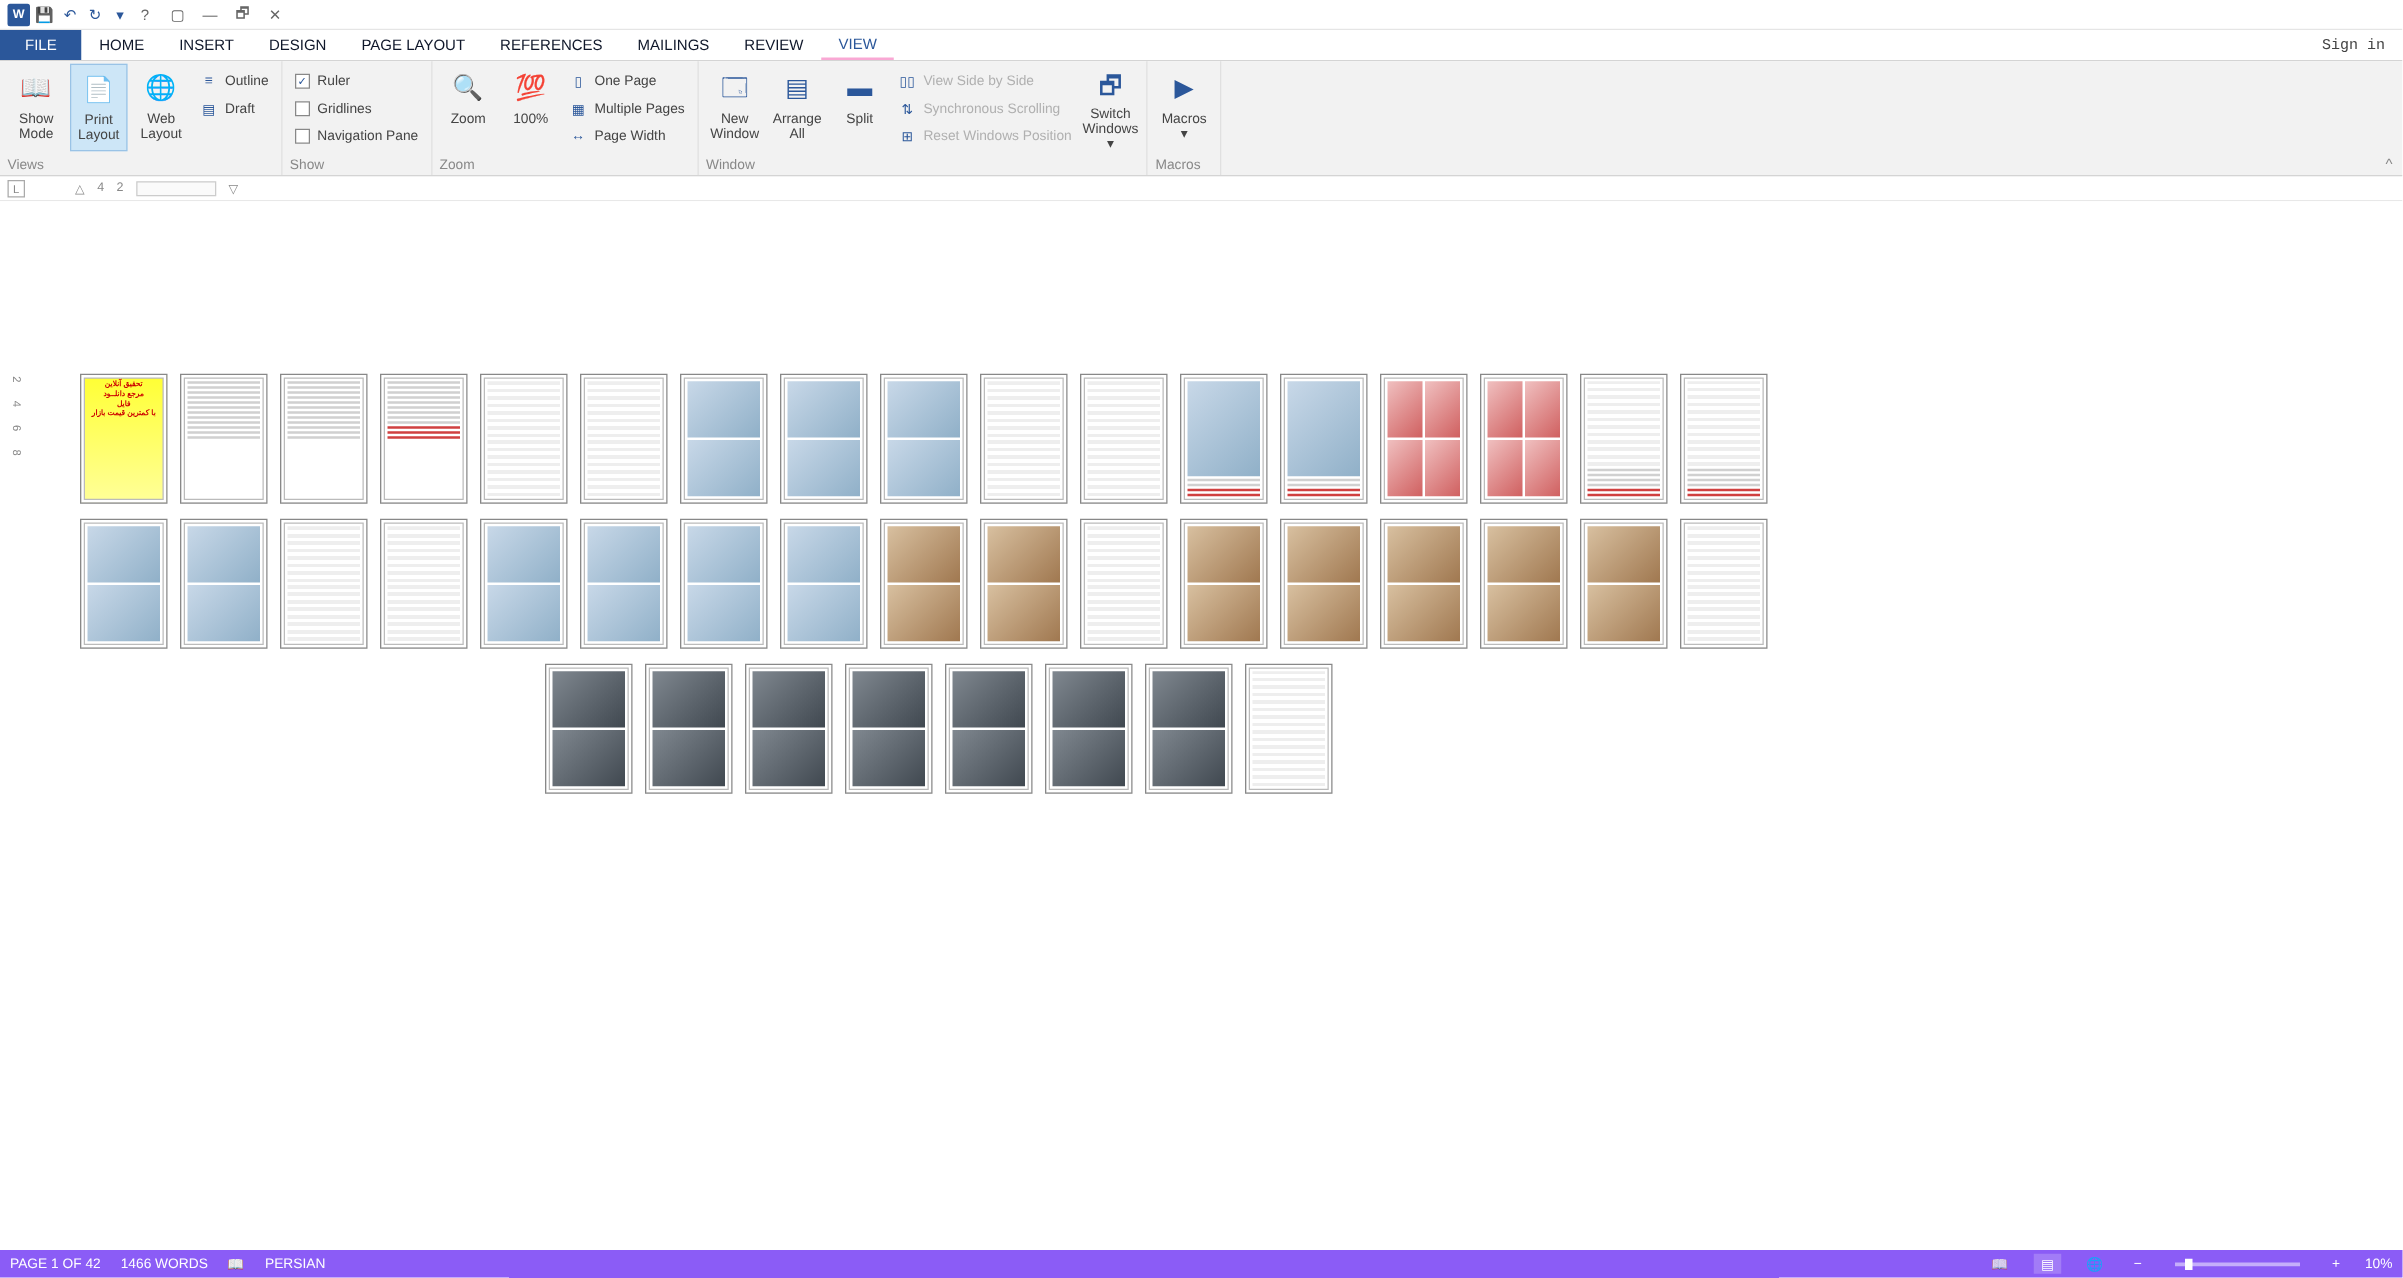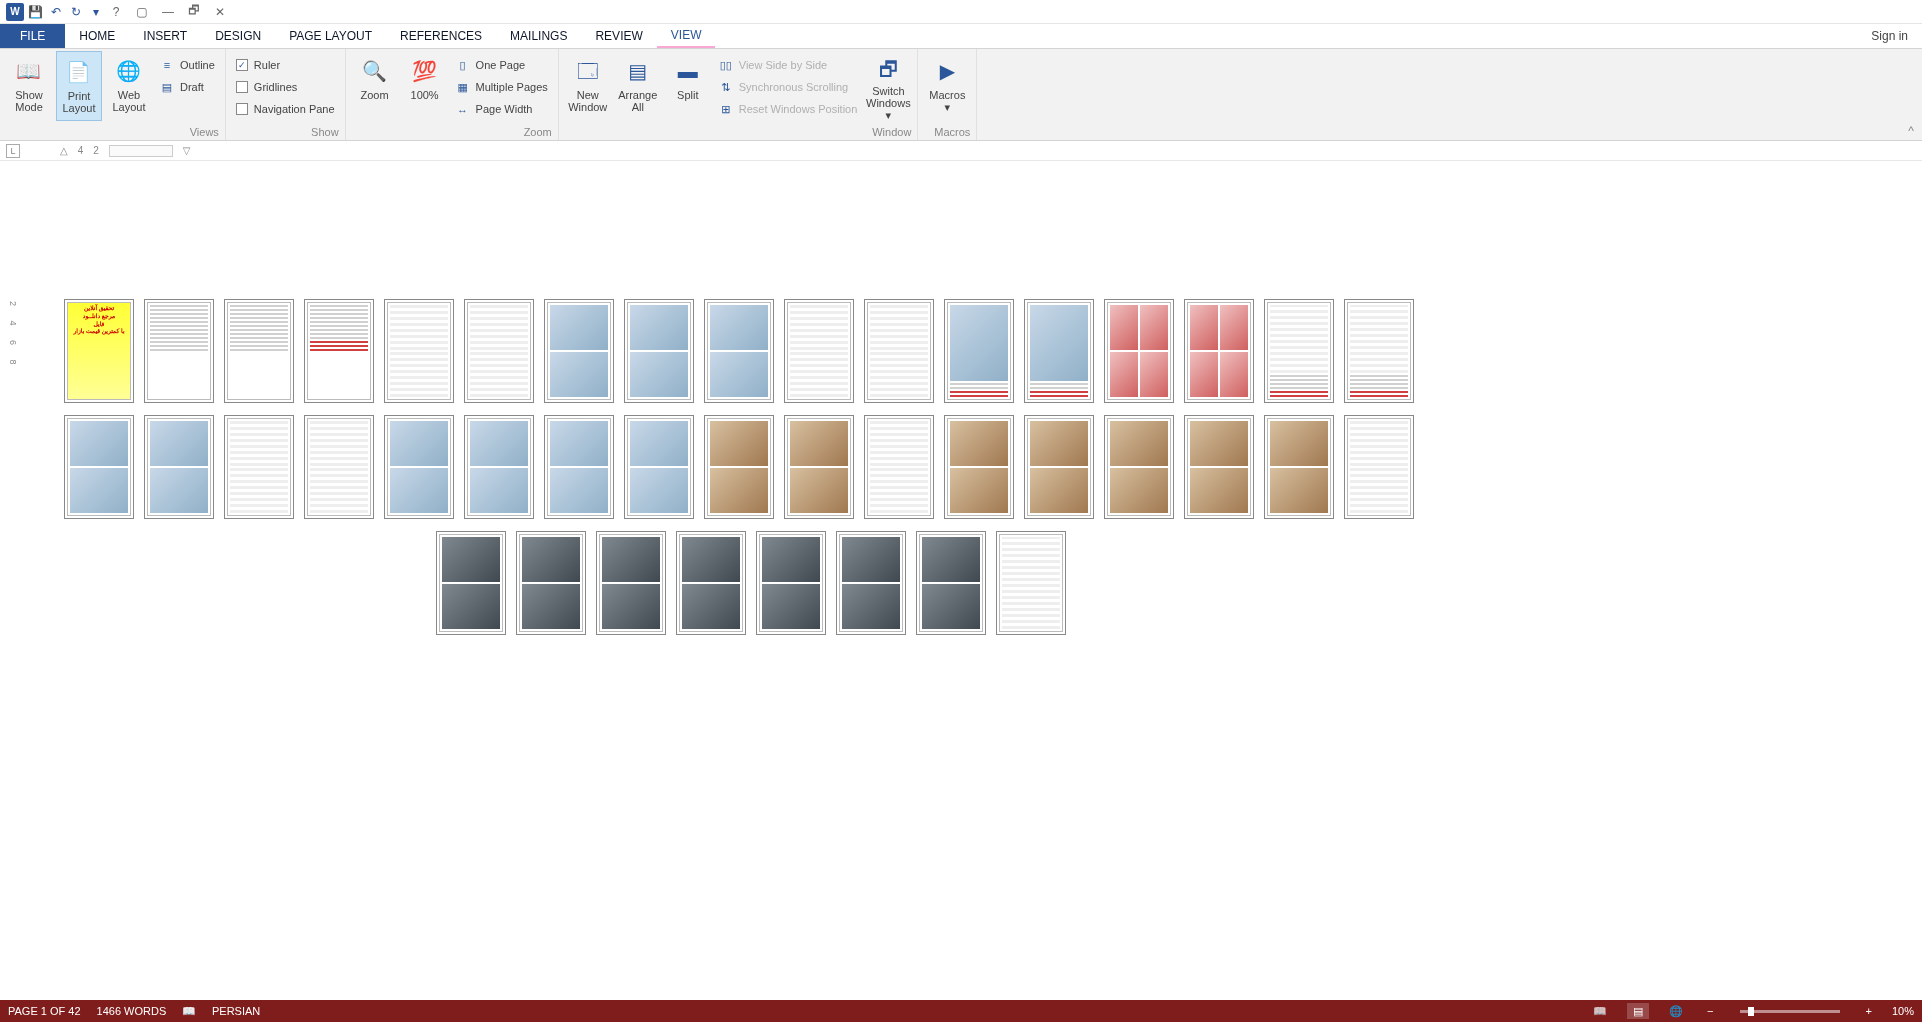--- a/index.html
+++ b/index.html
@@ -12,27 +12,27 @@
 .titlebar .qat .qicon { width: 16px; height: 16px; display: flex; align-items: center; justify-content: center; color: #2b579a; font-size: 12px; cursor: pointer; }
 .titlebar .title { flex: 1; text-align: center; color: #666; font-size: 12px; }
 .titlebar .winbtns { display: flex; gap: 2px; padding-right: 6px; }
 .titlebar .winbtns span { width: 24px; height: 18px; display: flex; align-items: center; justify-content: center; color: #666; font-size: 12px; cursor: pointer; }
 
 
 .ribbon-tabs { height: 25px; background: #fff; display: flex; align-items: stretch; border-bottom: 1px solid #d4d4d4; }
 .rtab { padding: 0 14px; font-size: 12px; color: #0f172a; display: flex; align-items: center; cursor: pointer; }
 .rtab.file { background: #2b579a; color: #fff; padding: 0 20px; }
 .rtab.active { color: #2b579a; border-bottom: 2px solid #f9a8d4; }
-.sign-in { margin-left: auto; padding: 0 14px; font-size: 12px; color: #444; display: flex; align-items: center; cursor: pointer; }
+.sign-in { margin-left: auto; padding: 0 14px; font-size: 12px; color: #444; display: flex; align-items: center; cursor: pointer; font-family: Liberation Mono, monospace; }
 
 
 .ribbon { height: 92px; background: #f2f2f2; border-bottom: 1px solid #d4d4d4; display: flex; position: relative; }
 .rgroup { border-right: 1px solid #e0e0e0; padding: 2px 6px 0 6px; display: flex; flex-direction: column; }
 .rgroup-body { flex: 1; display: flex; align-items: flex-start; gap: 4px; }
-.rgroup-label { text-align: right; font-size: 11px; color: #888; padding-bottom: 2px; }
+.rgroup-label { text-align: left; font-size: 11px; color: #888; padding-bottom: 2px; }
 .bigbtn { width: 46px; height: 70px; display: flex; flex-direction: column; align-items: center; justify-content: flex-start; padding-top: 4px; font-size: 11px; color: #444; cursor: pointer; text-align: center; line-height: 1.1; }
 .bigbtn.selected { background: #cde6f7; border: 1px solid #9ac3e6; }
 .bigbtn .bicon { width: 32px; height: 32px; margin-bottom: 2px; display: flex; align-items: center; justify-content: center; color: #2b579a; font-size: 20px; }
 .smallstack { display: flex; flex-direction: column; gap: 2px; padding-top: 4px; }
 .smallbtn { height: 20px; display: flex; align-items: center; gap: 6px; font-size: 11px; color: #444; padding: 0 4px; cursor: pointer; white-space: nowrap; }
 .smallbtn.disabled { color: #b0b0b0; cursor: default; }
 .smallbtn .sicon { width: 14px; height: 14px; display: flex; align-items: center; justify-content: center; color: #2b579a; font-size: 11px; }
 .chk { width: 12px; height: 12px; border: 1px solid #888; background: #fff; display: inline-flex; align-items: center; justify-content: center; font-size: 9px; color: #2b579a; }
 .collapse-ribbon { position: absolute; right: 8px; bottom: 2px; font-size: 12px; color: #888; cursor: pointer; }
 
@@ -55,21 +55,21 @@
 .timg { flex: 1; background: linear-gradient(135deg,#c8d8e8,#90b0c8); }
 .timg.brown { background: linear-gradient(135deg,#d8c0a0,#a07850); }
 .timg.red { background: linear-gradient(135deg,#f0c0c0,#d06060); }
 .timg.dark { background: linear-gradient(135deg,#808890,#404850); }
 .timg.plan { background: repeating-linear-gradient(0deg,#eee,#eee 3px,#fff 3px,#fff 6px); }
 .tgrid { flex: 1; display: grid; grid-template-columns: 1fr 1fr; grid-template-rows: 1fr 1fr; gap: 2px; }
 .tgrid > div { background: linear-gradient(135deg,#c8d8e8,#90b0c8); }
 .ytxt { font-size: 6px; color: #c00; text-align: center; font-weight: bold; line-height: 1.3; }
 
 
-.status { position: absolute; bottom: 0; left: 0; right: 0; height: 22px; background: #7f1d1d; color: #fff; display: flex; align-items: center; font-size: 11px; padding: 0 8px; gap: 16px; }
+.status { position: absolute; bottom: 0; left: 0; right: 0; height: 22px; background: #8b5cf6; color: #fff; display: flex; align-items: center; font-size: 11px; padding: 0 8px; gap: 16px; }
 .status .sitem { display: flex; align-items: center; gap: 6px; cursor: pointer; }
 .status .spacer { flex: 1; }
 .status .vbtn { width: 22px; height: 16px; display: flex; align-items: center; justify-content: center; opacity: 0.8; cursor: pointer; }
 .status .vbtn.active { background: rgba(255,255,255,0.2); opacity: 1; }
 .zoom-slider { width: 100px; height: 3px; background: rgba(255,255,255,0.5); position: relative; margin: 0 6px; }
 .zoom-slider .zthumb { position: absolute; left: 8px; top: -3px; width: 6px; height: 9px; background: #fff; }
 .zbtn { cursor: pointer; padding: 0 4px; }
 </style>
 </head>
 <body>

